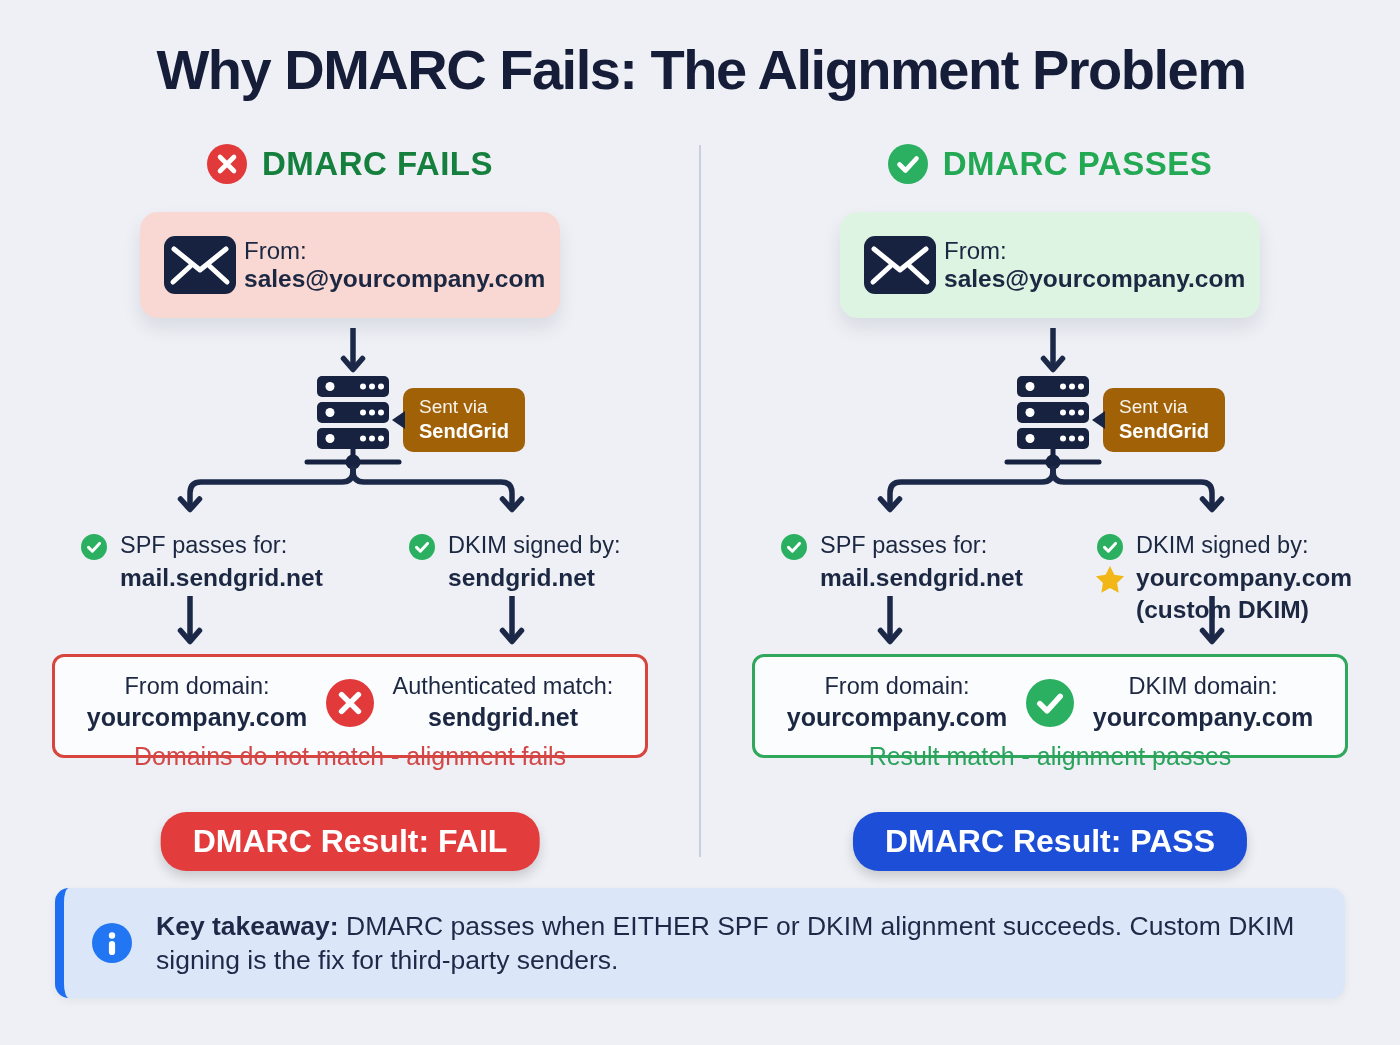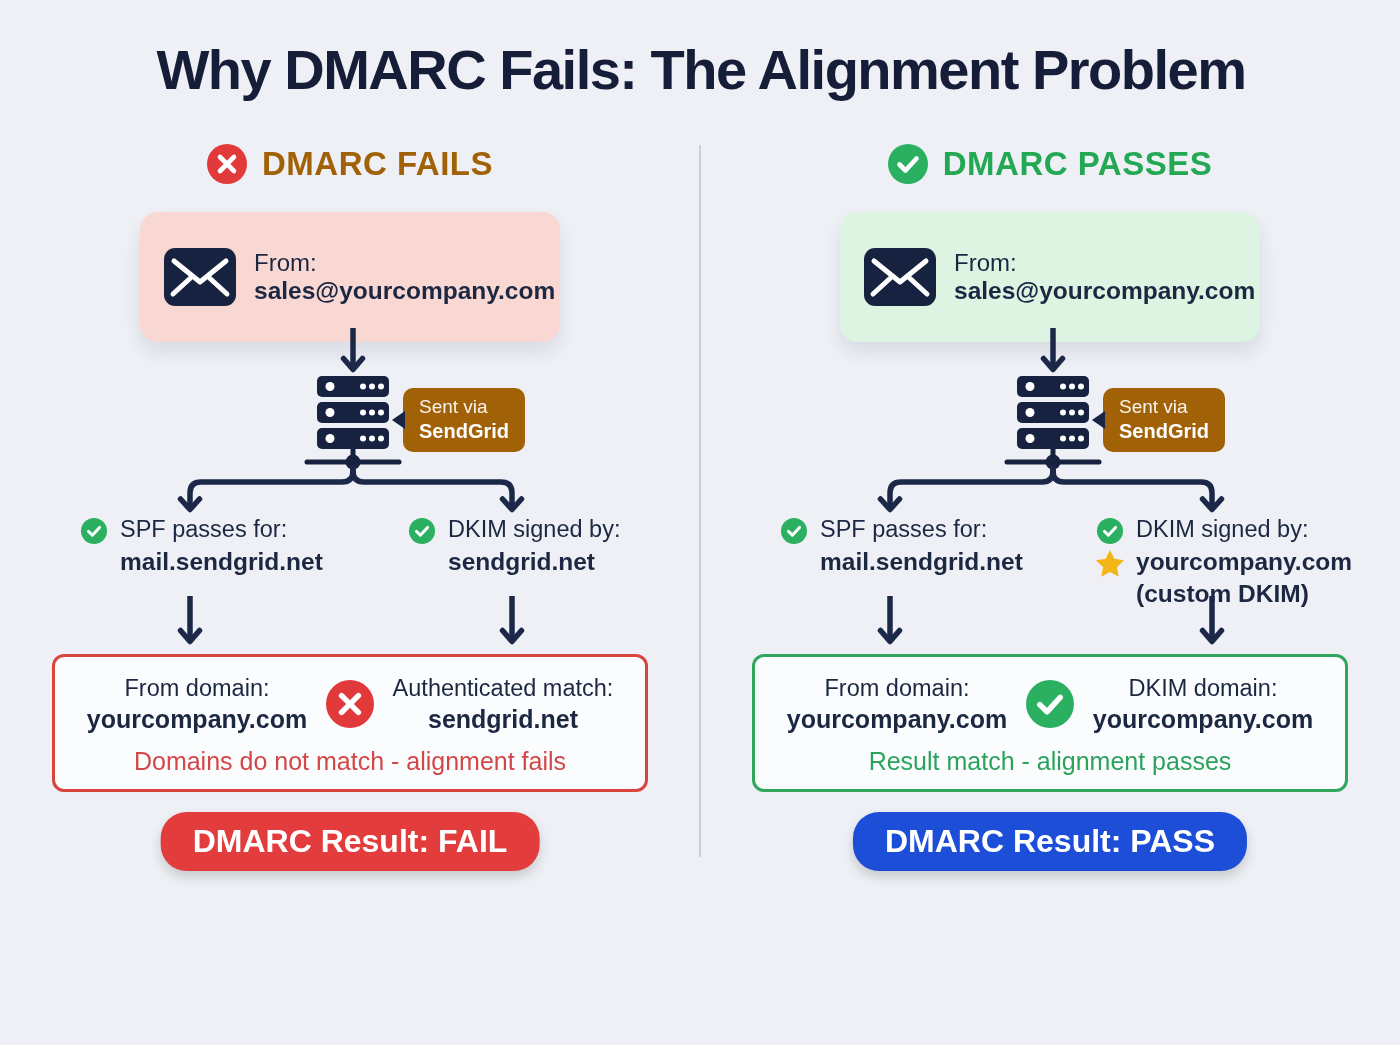--- a/index.html
+++ b/index.html
@@ -10,25 +10,25 @@
   .divider{position:absolute;left:699px;top:145px;width:2px;height:712px;background:#c9cfdb;}
 
   .column{position:absolute;top:130px;width:700px;height:760px;}
   .col-fail{left:0;}
   .col-pass{left:700px;}
 
   .col-header{position:absolute;top:14px;left:0;width:100%;display:flex;
     justify-content:center;align-items:center;gap:15px;}
   .hicon svg{width:40px;height:40px;display:block;}
   .htext{font-size:33px;font-weight:800;letter-spacing:.5px;}
-  .fail-text{color:#a16207;}
+  .fail-text{color:#15803d;}
   .pass-text{color:#23a854;}
 
-  .from-card{position:absolute;left:140px;top:82px;width:420px;height:130px;border-radius:18px;
-    display:flex;align-items:center;box-sizing:border-box;padding-left:24px;gap:18px;
+  .from-card{position:absolute;left:140px;top:82px;width:420px;height:106px;border-radius:18px;
+    display:flex;align-items:center;box-sizing:border-box;padding-left:24px;gap:8px;
     box-shadow:0 10px 18px rgba(25,35,65,.10);}
   .pinkbg{background:#f9d8d4;}
   .greenbg{background:#def4e2;}
   .envelope svg{width:72px;height:58px;display:block;}
   .from-label{font-size:24px;color:#1c2742;}
   .from-address{font-size:24.5px;font-weight:700;color:#1c2742;}
 
   .varrow svg{display:block;}
   .arrow-card{position:absolute;left:340px;top:198px;}
   .server{position:absolute;left:293px;top:246px;}
@@ -36,35 +36,35 @@
 
   .bubble{position:absolute;left:403px;top:258px;background:#a16207;color:#fff;
     border-radius:10px;padding:8px 16px 9px;min-width:84px;}
   .bubble::before{content:"";position:absolute;left:-11px;top:50%;transform:translateY(-50%);
     border-top:9px solid transparent;border-bottom:9px solid transparent;border-right:13px solid #172443;}
   .bline1{font-size:19px;opacity:.93;}
   .bline2{font-size:20px;font-weight:700;margin-top:2px;}
 
   .branches{position:absolute;left:0;top:336px;}
 
-  .branch{position:absolute;display:flex;gap:12px;top:386px;}
+  .branch{position:absolute;display:flex;gap:12px;top:402px;}
   .spf-branch{left:80px;}
   .dkim-branch{left:408px;}
   .col-pass .dkim-branch{left:396px;}
   .icons{display:flex;flex-direction:column;gap:4px;align-items:center;width:28px;padding-top:2px;flex-shrink:0;}
   .bicon svg{width:26px;height:26px;display:block;}
   .staricon svg{width:30px;height:30px;display:block;margin-top:1px;}
   .blabel{font-size:23.5px;color:#1c2742;}
   .bdomain{font-size:24.5px;font-weight:700;color:#1c2742;margin-top:5px;}
   .bnote{font-size:24.5px;font-weight:700;color:#1c2742;margin-top:4px;}
 
   .arrow-left{position:absolute;left:177px;top:466px;}
   .arrow-right{position:absolute;left:499px;top:466px;}
 
-  .result-box{position:absolute;left:52px;top:524px;width:596px;height:138px;background:#fbfcfe;
+  .result-box{position:absolute;left:52px;top:524px;width:596px;height:104px;background:#fbfcfe;
     border-radius:12px;box-sizing:border-box;display:grid;grid-template-columns:1fr 62px 1fr;
     align-items:center;padding:16px 26px 12px;column-gap:6px;}
   .fail-box{border:3px solid #d8453e;}
   .pass-box{border:3px solid #2fa75c;}
   .rb-label{font-size:23.5px;color:#1c2742;text-align:center;}
   .rb-domain{font-size:25px;font-weight:700;color:#1c2742;text-align:center;margin-top:3px;}
   .rb-icon svg{width:48px;height:48px;display:block;margin:0 auto;}
   .rb-verdict{grid-column:1/4;text-align:center;font-size:25px;margin-top:10px;}
   .fail-verdict{color:#d24747;}
   .pass-verdict{color:#2ba35c;}
@@ -359,14 +359,24 @@
       <div class="rb-col">
         <div class="rb-label">DKIM domain:</div>
         <div class="rb-domain">yourcompany.com</div>
       </div>
       <div class="rb-verdict pass-verdict">Result match - alignment passes</div>
     </div>
 
     <div class="pill pass-pill">DMARC Result: PASS</div>
   </section>
 
+  <div class="takeaway">
+    <span class="info-icon">
+      <svg viewBox="0 0 40 40">
+          <circle cx="20" cy="20" r="20" fill="#2276f3"></circle>
+          <circle cx="20" cy="12.5" r="3.2" fill="#fff"></circle>
+          <rect x="16.9" y="18" width="6.2" height="14" rx="3.1" fill="#fff"></rect>
+        </svg>
+    </span>
+    <p class="tk-text"><b>Key takeaway:</b><span> DMARC passes when EITHER SPF or DKIM alignment succeeds. Custom DKIM signing is the fix for third-party senders.</span></p>
+  </div>
 
 </div>
 
 </body></html>

